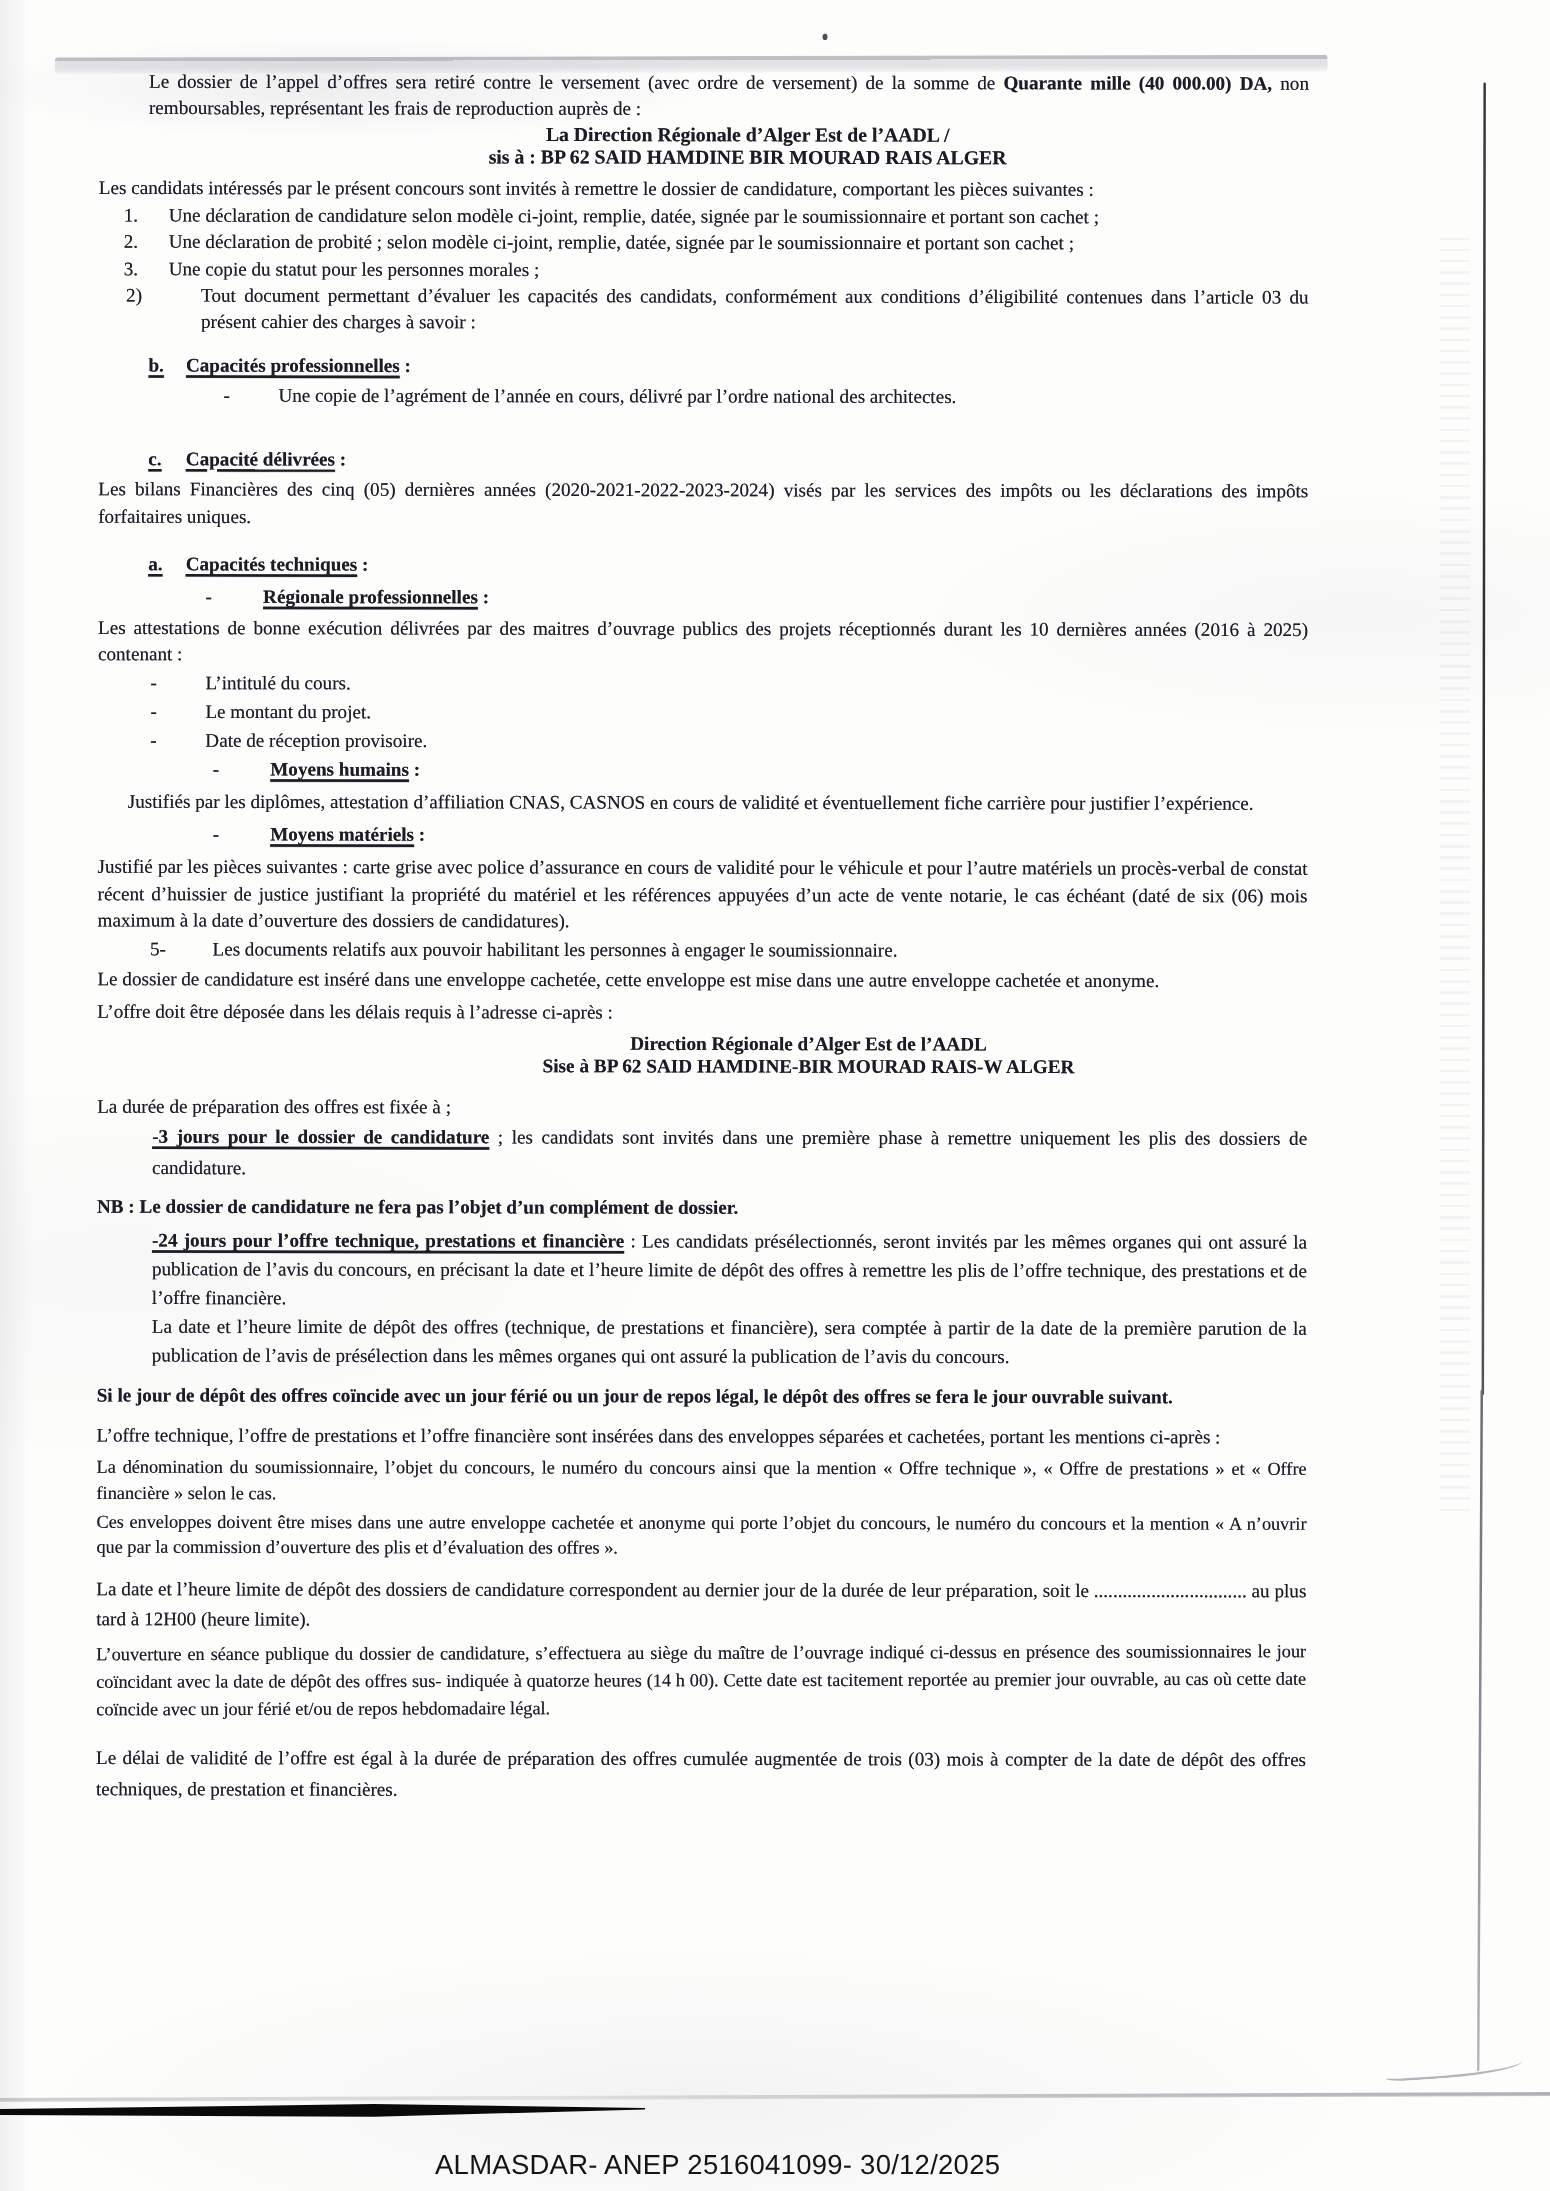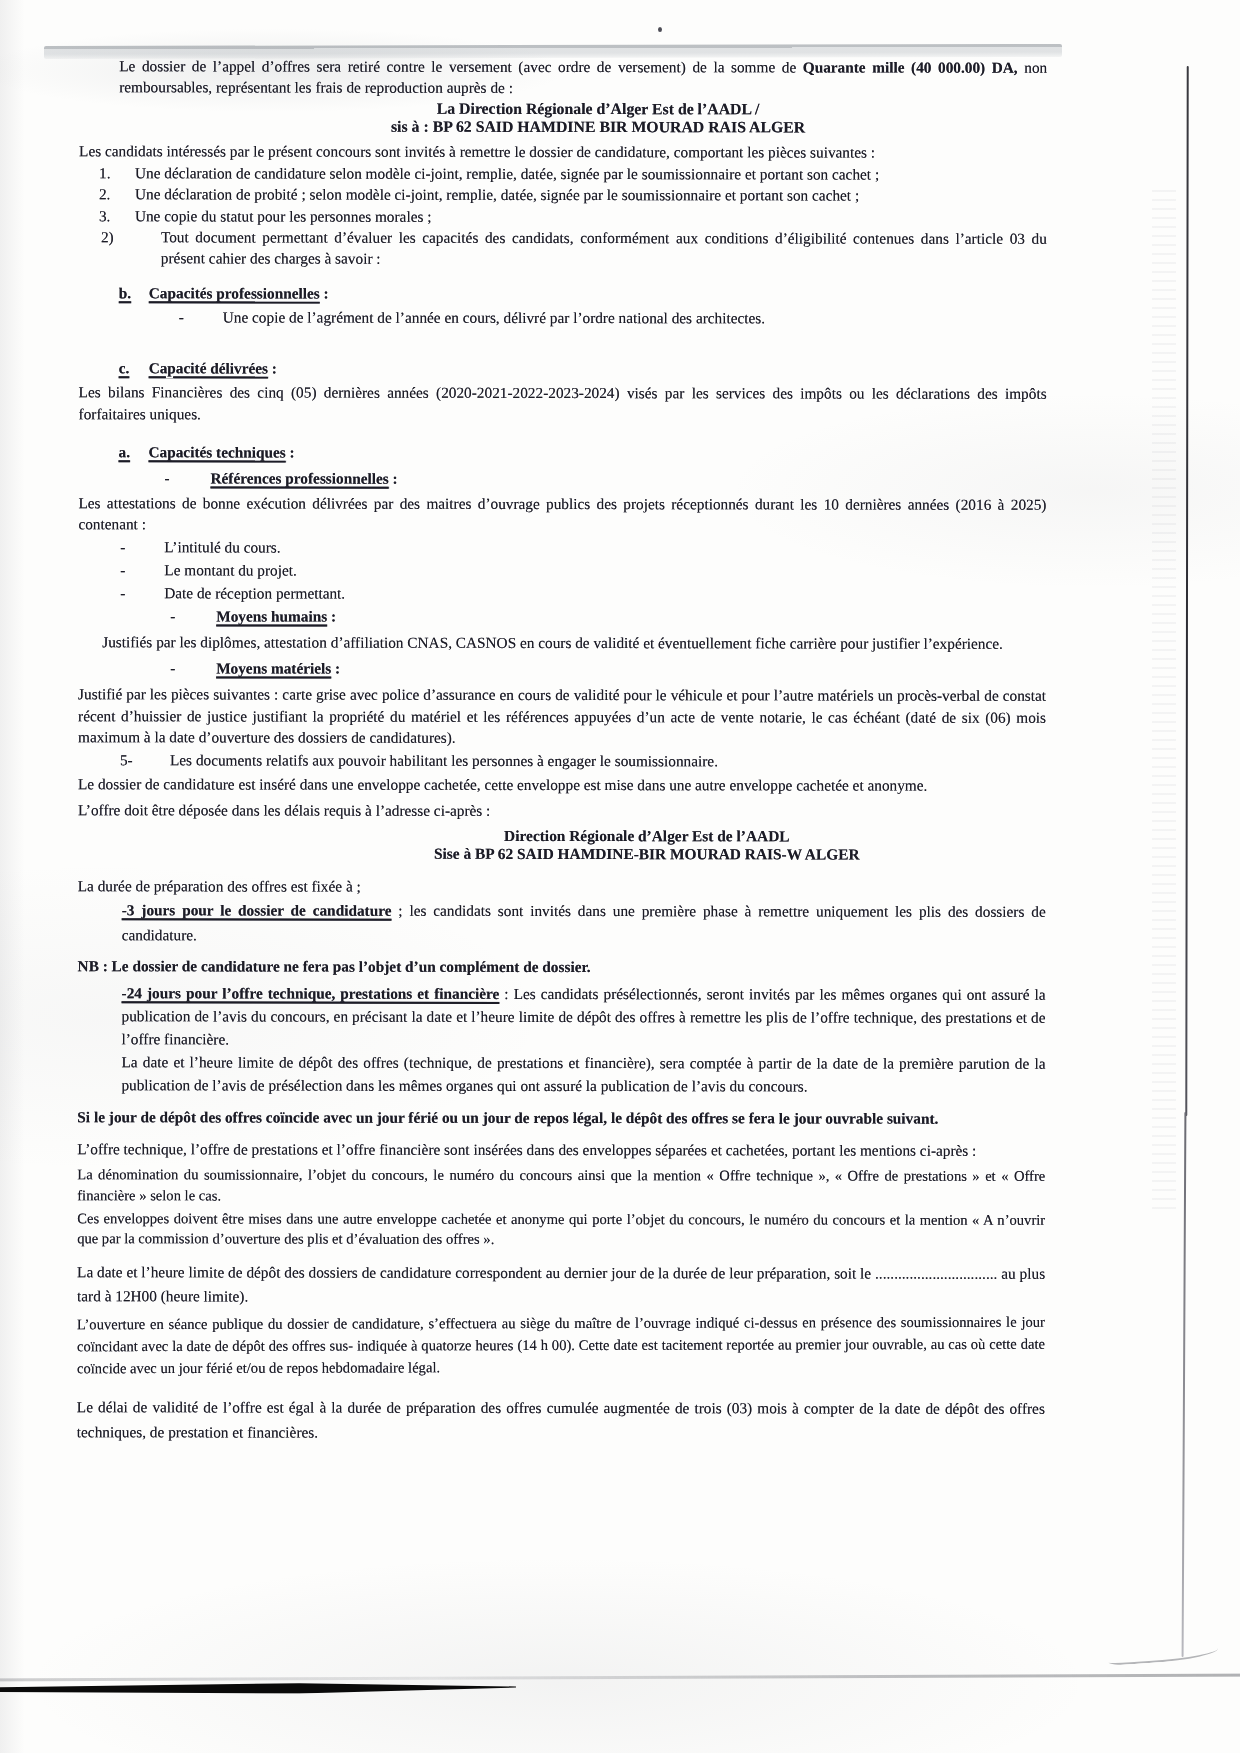--- a/index.html
+++ b/index.html
@@ -147,35 +147,35 @@
     <div class="heading" id="sec-c">
       <span class="hletter u">c.</span><span class="u">Capacité délivrées</span><span> :</span>
     </div>
     <div id="c-body">Les bilans Financières des cinq (05) dernières années (2020-2021-2022-2023-2024) visés par les services des impôts ou les déclarations des impôts forfaitaires uniques.</div>
 
     <div class="heading" id="sec-a">
       <span class="hletter u">a.</span><span class="u">Capacités techniques</span><span> :</span>
     </div>
 
     <div class="subhead" id="refs-head">
-      <span class="dash">-</span><span class="u">Références professionnelles</span><span> :</span>
+      <span class="dash">-</span><span class="u">Régionale professionnelles</span><span> :</span>
     </div>
     <div id="refs-body">Les attestations de bonne exécution délivrées par des maitres d’ouvrage publics des projets réceptionnés durant les 10 dernières années (2016 à 2025) contenant :</div>
 
     <div class="dash-item">
       <span class="dash">-</span>
         <span>L’intitulé du cours.</span>
     </div>
     <div class="dash-item">
       <span class="dash">-</span>
         <span>Le montant du projet.</span>
     </div>
     <div class="dash-item">
       <span class="dash">-</span>
-        <span>Date de réception permettant.</span>
+        <span>Date de réception provisoire.</span>
     </div>
 
     <div class="subhead" id="mh-head">
       <span class="dash">-</span><span class="u">Moyens humains</span><span> :</span>
     </div>
     <div id="mh-body">Justifiés par les diplômes, attestation d’affiliation CNAS, CASNOS en cours de validité et éventuellement fiche carrière pour justifier l’expérience.</div>
 
     <div class="subhead" id="mm-head">
       <span class="dash">-</span><span class="u">Moyens matériels</span><span> :</span>
     </div>
@@ -220,14 +220,15 @@
 
     <div id="p-ouv" class="small">L’ouverture en séance publique du dossier de candidature, s’effectuera au siège du maître de l’ouvrage indiqué ci-dessus  en présence des soumissionnaires le jour coïncidant avec la date  de dépôt des offres sus- indiquée à quatorze heures (14 h 00). Cette date est tacitement reportée au premier jour ouvrable, au cas où cette date coïncide avec un jour férié et/ou de repos hebdomadaire légal.</div>
 
     <div id="p-delai">Le délai de validité de l’offre est égal à la durée de préparation des offres cumulée augmentée de trois (03) mois à compter de la date de dépôt des offres techniques, de prestation et financières.</div>
 
   </div>
 
   <div class="bottom-wave"></div>
   <div class="bottom-bar"></div>
 
+  <div class="anep">ALMASDAR- ANEP 2516041099- 30/12/2025</div>
 
 </div>
 
 </body></html>

